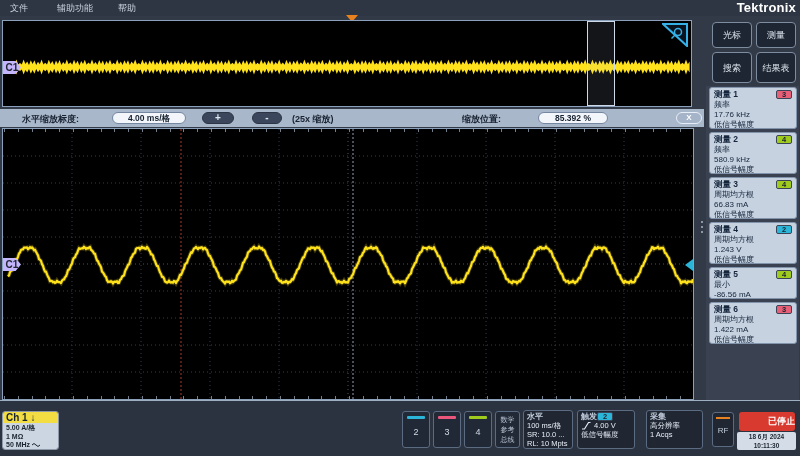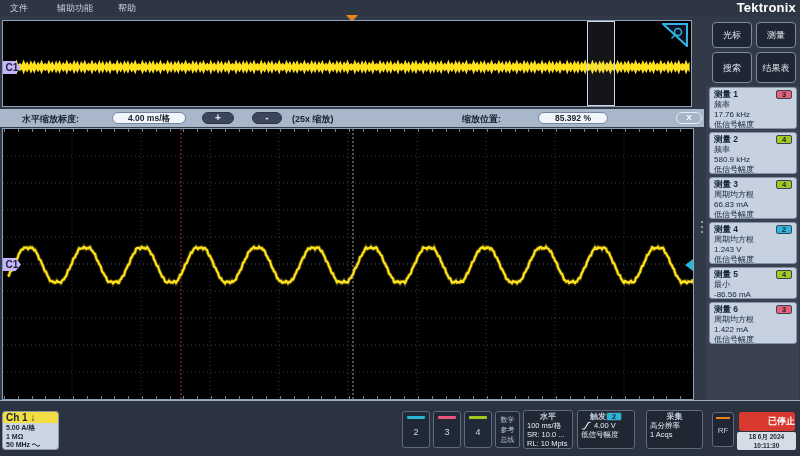--- a/index.html
+++ b/index.html
@@ -61,21 +61,21 @@
            border:1px solid #5b6b82; border-radius:3px; text-align:center; cursor:pointer; }
   .chbar { width:18px; height:3px; margin:4px auto 0; border-radius:1px; }
   .chnum { font-size:9px; color:#cfd9e6; margin-top:8px; }
 
   .mathbtn { position:absolute; left:495px; top:10px; width:25px; height:37px; background:#222936;
              border:1px solid #5b6b82; border-radius:3px; text-align:center; color:#b8c4d4;
              font-size:7px; line-height:10px; padding-top:3px; cursor:pointer; }
 
   .panel { position:absolute; top:9px; height:39px; background:#202733; border:1px solid #5b6b82;
            border-radius:3px; padding:1px 3px; color:#e6edf6; }
-  .ptitle-row { display:flex; justify-content:center; align-items:center; height:9px; }
+  .ptitle-row { display:flex; justify-content:flex-start; align-items:center; height:9px; }
   .ptitle { font-size:8px; font-weight:bold; color:#c3cedd; }
   .pline { font-size:7.5px; line-height:9px; white-space:nowrap; }
   .trig-line { display:flex; align-items:flex-start; gap:3px; }
 
   .rfbtn { position:absolute; left:712px; top:11px; width:22px; height:35px; background:#202733;
            border:1px solid #5b6b82; border-radius:3px; text-align:center; cursor:pointer; }
   .rfbar { width:14px; height:2px; margin:4px auto 0; }
   .rflabel { font-size:8px; color:#c3cedd; margin-top:7px; }
 
   .runbtn { position:absolute; left:739px; top:11px; width:56px; height:19px; border-radius:3px;

